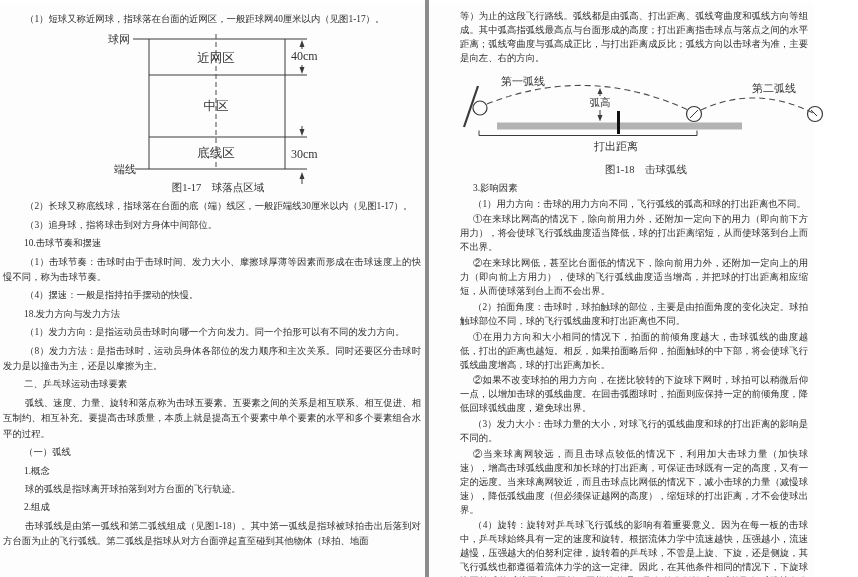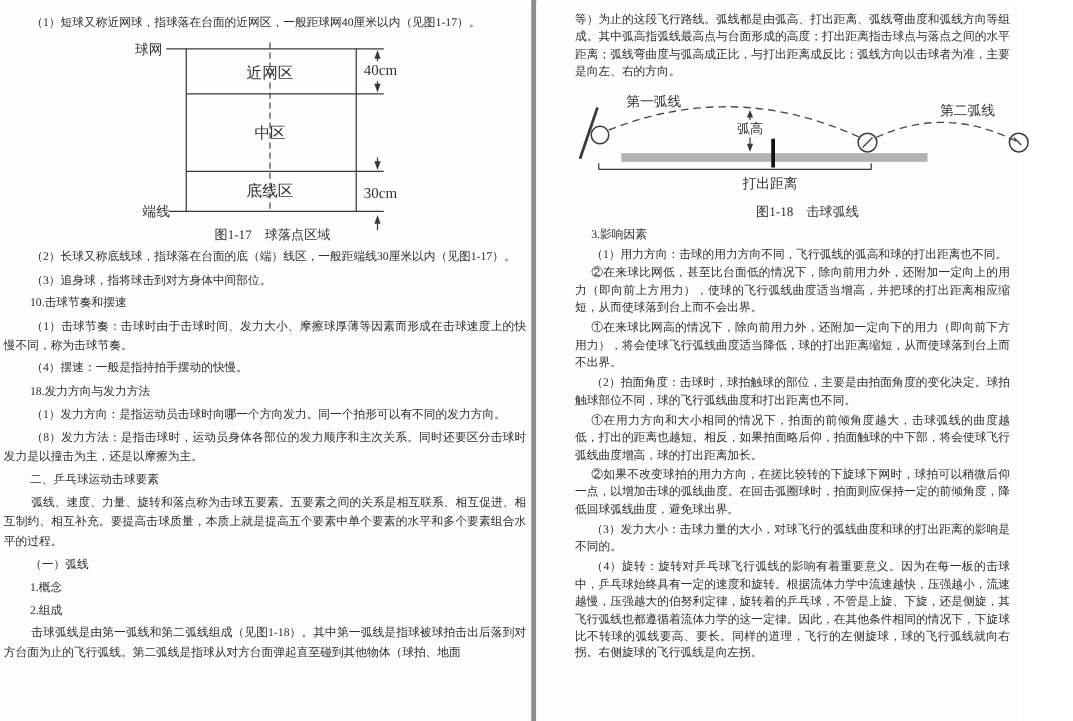--- a/index.html
+++ b/index.html
@@ -83,20 +83,21 @@
   <p class="hd">10.击球节奏和摆速</p>
   <p class="p">（1）击球节奏：击球时由于击球时间、发力大小、摩擦球厚薄等因素而形成在击球速度上的快慢不同，称为击球节奏。</p>
   <p class="p">（4）摆速：一般是指持拍手摆动的快慢。</p>
   <p class="hd">18.发力方向与发力方法</p>
   <p class="p">（1）发力方向：是指运动员击球时向哪一个方向发力。同一个拍形可以有不同的发力方向。</p>
   <p class="p">（8）发力方法：是指击球时，运动员身体各部位的发力顺序和主次关系。同时还要区分击球时发力是以撞击为主，还是以摩擦为主。</p>
   <p class="hd">二、乒乓球运动击球要素</p>
   <p class="p">弧线、速度、力量、旋转和落点称为击球五要素。五要素之间的关系是相互联系、相互促进、相互制约、相互补充。要提高击球质量，本质上就是提高五个要素中单个要素的水平和多个要素组合水平的过程。</p>
   <p class="hd">（一）弧线</p>
   <p class="hd">1.概念</p>
+  <p class="p">球的弧线是指球离开球拍落到对方台面的飞行轨迹。</p>
   <p class="hd">2.组成</p>
   <p class="p">击球弧线是由第一弧线和第二弧线组成（见图1-18）。其中第一弧线是指球被球拍击出后落到对方台面为止的飞行弧线。第二弧线是指球从对方台面弹起直至碰到其他物体（球拍、地面</p>
 </div>
 
 <div class="page-divider"></div>
 
 <div class="page page-right">
   <p class="p noindent">等）为止的这段飞行路线。弧线都是由弧高、打出距离、弧线弯曲度和弧线方向等组成。其中弧高指弧线最高点与台面形成的高度；打出距离指击球点与落点之间的水平距离；弧线弯曲度与弧高成正比，与打出距离成反比；弧线方向以击球者为准，主要是向左、右的方向。</p>
 
   <div class="figwrap-right">
@@ -129,20 +130,21 @@
       <line class="figline" x1="19" y1="67.5" x2="19" y2="62.5"></line>
       <line class="figline" x1="237" y1="67.5" x2="237" y2="62.5"></line>
       <text x="156" y="82" font-size="11" text-anchor="middle">打出距离</text>
 
       <text x="186" y="105" font-size="10.5" text-anchor="middle">图1-18　击球弧线</text>
     </svg>
   </div>
 
   <p class="hd">3.影响因素</p>
   <p class="p">（1）用力方向：击球的用力方向不同，飞行弧线的弧高和球的打出距离也不同。</p>
+  <p class="p">①在来球比网高的情况下，除向前用力外，还附加一定向下的用力（即向前下方用力），将会使球飞行弧线曲度适当降低，球的打出距离缩短，从而使球落到台上而不出界。</p>
   <p class="p">②在来球比网低，甚至比台面低的情况下，除向前用力外，还附加一定向上的用力（即向前上方用力），使球的飞行弧线曲度适当增高，并把球的打出距离相应缩短，从而使球落到台上而不会出界。</p>
-  <p class="p">①在来球比网高的情况下，除向前用力外，还附加一定向下的用力（即向前下方用力），将会使球飞行弧线曲度适当降低，球的打出距离缩短，从而使球落到台上而不出界。</p>
   <p class="p">（2）拍面角度：击球时，球拍触球的部位，主要是由拍面角度的变化决定。球拍触球部位不同，球的飞行弧线曲度和打出距离也不同。</p>
   <p class="p">①在用力方向和大小相同的情况下，拍面的前倾角度越大，击球弧线的曲度越低，打出的距离也越短。相反，如果拍面略后仰，拍面触球的中下部，将会使球飞行弧线曲度增高，球的打出距离加长。</p>
   <p class="p">②如果不改变球拍的用力方向，在搓比较转的下旋球下网时，球拍可以稍微后仰一点，以增加击球的弧线曲度。在回击弧圈球时，拍面则应保持一定的前倾角度，降低回球弧线曲度，避免球出界。</p>
   <p class="p">（3）发力大小：击球力量的大小，对球飞行的弧线曲度和球的打出距离的影响是不同的。</p>
+  <p class="p">②当来球离网较远，而且击球点较低的情况下，利用加大击球力量（加快球速），增高击球弧线曲度和加长球的打出距离，可保证击球既有一定的高度，又有一定的远度。当来球离网较近，而且击球点比网低的情况下，减小击球的力量（减慢球速），降低弧线曲度（但必须保证越网的高度），缩短球的打出距离，才不会使球出界。</p>
   <p class="p">（4）旋转：旋转对乒乓球飞行弧线的影响有着重要意义。因为在每一板的击球中，乒乓球始终具有一定的速度和旋转。根据流体力学中流速越快，压强越小，流速越慢，压强越大的伯努利定律，旋转着的乒乓球，不管是上旋、下旋，还是侧旋，其飞行弧线也都遵循着流体力学的这一定律。因此，在其他条件相同的情况下，下旋球比不转球的弧线要高、要长。同样的道理，飞行的左侧旋球，球的飞行弧线就向右拐。右侧旋球的飞行弧线是向左拐。</p>
 </div>
 
 </body></html>

